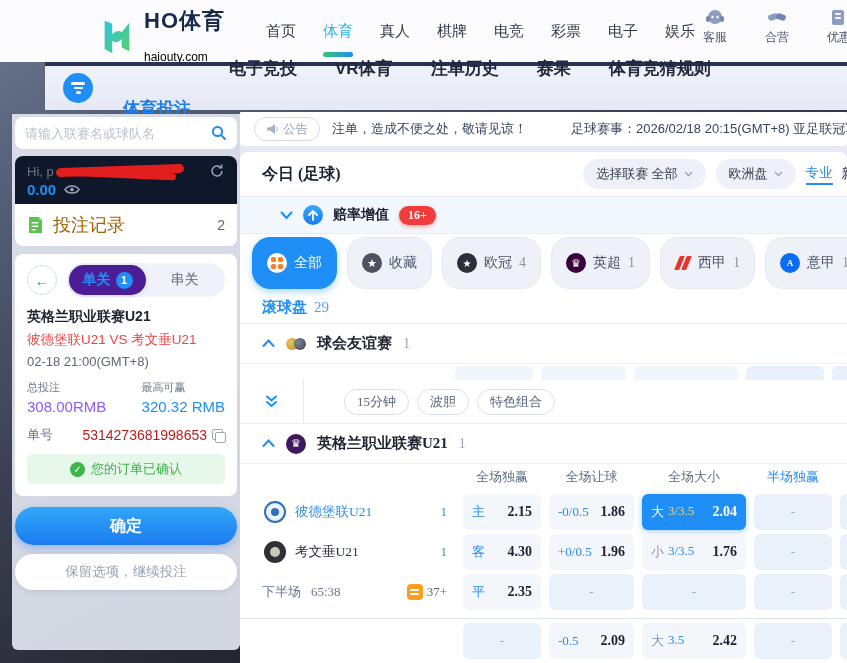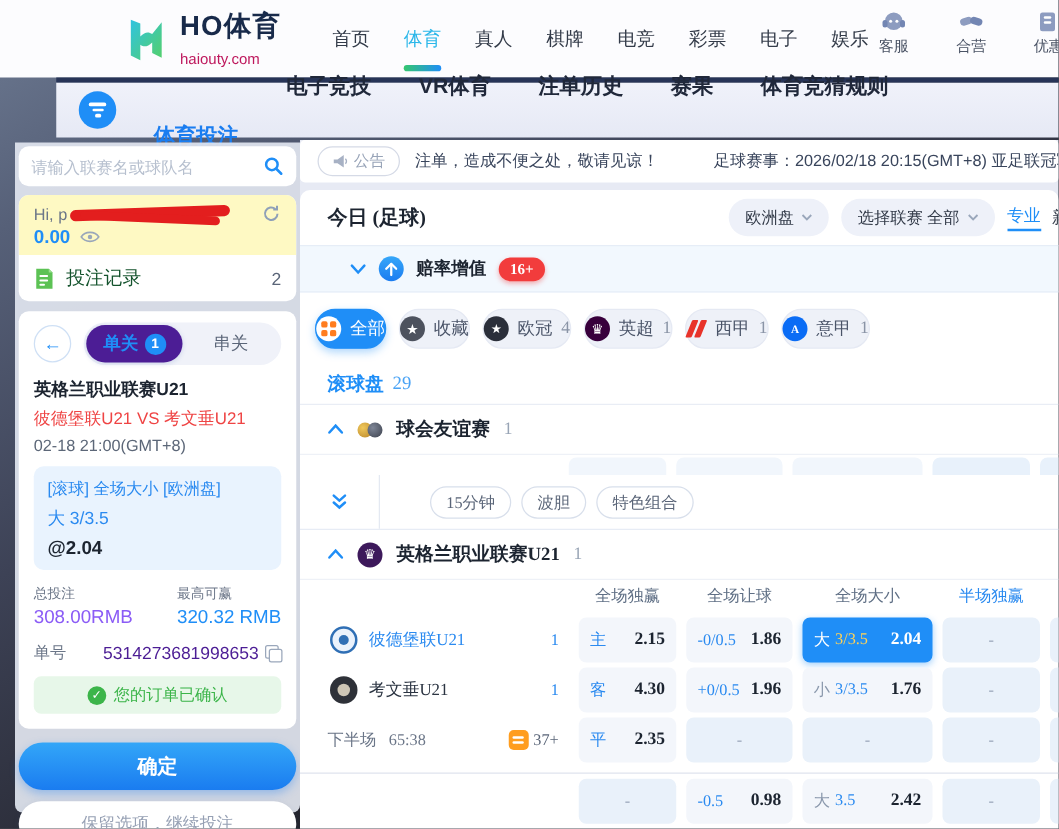--- a/index.html
+++ b/index.html
@@ -4,21 +4,21 @@
 <style>
   * { box-sizing: border-box; margin: 0; padding: 0; }
   body { background:#101219; font-family:"Liberation Sans","DejaVu Sans",sans-serif; }
   .page { position:relative; width:847px; height:663px; overflow:hidden;
     background:linear-gradient(150deg,#6d7a92 0%,#566078 16%,#3d4256 40%,#25262f 68%,#15161d 100%); }
 
   
   .tophdr { position:absolute; left:0; top:0; width:847px; height:62px; background:#fcfcfe; }
   .logo { position:absolute; left:98px; top:10px; display:flex; align-items:center; gap:8px; }
   .logo-txt .t1 { font-size:22px; font-weight:bold; color:#182a4a; letter-spacing:1px; line-height:22px; }
-  .logo-txt .t2 { font-size:12px; color:#be185d; margin-top:8px; }
+  .logo-txt .t2 { font-size:12px; color:#000000; margin-top:18px; }
   .tnav { position:absolute; left:266px; top:0; height:62px; display:flex; align-items:center; gap:27px; }
   .tnav .itm { position:relative; font-size:15px; color:#333b49; cursor:pointer; white-space:nowrap; }
   .tnav .itm.active { color:#2bb7e9; }
   .tnav .itm.active::after { content:""; position:absolute; left:50%; transform:translateX(-50%);
     bottom:-16px; width:30px; height:5px; border-radius:3px;
     background:linear-gradient(90deg,#35c66f,#1f8ef7); }
   .tutils { position:absolute; right:-12px; top:8px; display:flex; gap:22px; }
   .tutil { display:flex; flex-direction:column; align-items:center; width:40px; cursor:pointer; }
   .tutil .lbl { font-size:12px; color:#4a5365; margin-top:3px; white-space:nowrap; }
   .uicon { width:22px; height:18px; position:relative; }
@@ -39,32 +39,32 @@
 
   
   .sidebar { position:absolute; left:12px; top:114px; width:228px; height:536px;
     background:rgba(226,230,240,0.92); border-radius:0 0 6px 6px; padding:3px; }
   .card { background:#fff; border-radius:8px; }
   .search-card { height:32px; display:flex; align-items:center; padding:0 10px; }
   .search-card input { flex:1; border:none; outline:none; font-size:13px; color:#333;
     font-family:inherit; background:transparent; }
   .search-card input::placeholder { color:#b7c0cf; }
   .acct-card { margin-top:7px; overflow:hidden; }
-  .acct-top { background:#fef9c3; padding:7px 12px 6px; }
+  .acct-top { background:#0f172a; padding:7px 12px 6px; }
   .greet-row { display:flex; align-items:center; position:relative; }
   .greet { font-size:13px; color:#6b7688; white-space:nowrap; }
   .scribble { position:relative; flex:1; height:14px; margin-left:2px; }
   .scribble i { position:absolute; display:block; background:#e31e1e; border-radius:6px; }
   .scribble i:nth-child(1){ left:0; top:2px; width:128px; height:9px; transform:rotate(-2deg); }
   .scribble i:nth-child(2){ left:8px; top:7px; width:112px; height:7px; transform:rotate(2.5deg); }
   .refresh { font-size:15px; color:#8fa0b8; cursor:pointer; margin-left:8px; }
   .bal-row { display:flex; align-items:center; gap:8px; margin-top:2px; }
   .bal { font-size:15px; font-weight:bold; color:#1f8ef7; }
   .records { display:flex; align-items:center; padding:9px 12px; }
-  .records .lbl { font-size:15px; color:#14532d; margin-left:10px; }
+  .records .lbl { font-size:18px; color:#a16207; margin-left:10px; }
   .records .cnt { margin-left:auto; font-size:14px; color:#5a6578; }
   .slip-card { margin-top:8px; padding:9px 12px 12px; }
   .slip-tabs { display:flex; align-items:center; }
   .backbtn { width:30px; height:30px; border-radius:50%; background:#fff; border:1.5px solid #cfe0f5;
     color:#1f8ef7; font-size:15px; display:flex; align-items:center; justify-content:center; cursor:pointer; }
   .tabtrack { flex:1; margin-left:10px; height:34px; background:#f0f2f9; border-radius:17px;
     display:flex; align-items:center; padding:2px; }
   .tabseg { flex:1; height:30px; border-radius:15px; display:flex; align-items:center;
     justify-content:center; gap:5px; font-size:14px; cursor:pointer; color:#5a6578; }
   .tabseg.active { background:#4c1d95; box-shadow:0 1px 4px rgba(40,80,160,.18); color:#1f8ef7; font-weight:bold; }
@@ -77,21 +77,21 @@
   .selbox .tags { font-size:13px; color:#2a8af0; }
   .selbox .pick { font-size:14px; color:#2a8af0; margin-top:6px; }
   .selbox .odds { font-size:15px; font-weight:bold; color:#1c2430; margin-top:6px; }
   .totals { display:flex; margin-top:11px; }
   .tcol .l { font-size:11px; color:#6b7688; }
   .tcol .v { font-size:15px; color:#8b5cf6; margin-top:3px; }
   .tcol.right { margin-left:auto; }
   .tcol.right .v { color:#1f8ef7; }
   .orderrow { display:flex; align-items:center; margin-top:11px; }
   .orderrow .l { font-size:13px; color:#6b7688; }
-  .orderrow .n { margin-left:auto; font-size:14px; color:#4c1d95; }
+  .orderrow .n { margin-left:auto; font-size:14px; color:#b91c1c; }
   .copyic { width:13px; height:13px; position:relative; margin-left:5px; cursor:pointer; }
   .copyic::before,.copyic::after { content:""; position:absolute; width:9px; height:9px;
     border:1.4px solid #9aa7bb; border-radius:2px; background:#fff; }
   .copyic::before { left:0; top:0; } .copyic::after { left:3px; top:3px; }
   .confirmbar { margin-top:10px; height:30px; background:#e7f7e9; border-radius:6px;
     display:flex; align-items:center; justify-content:center; gap:6px; }
   .chk { width:15px; height:15px; border-radius:50%; background:#3cb54a; color:#fff;
     font-size:10px; display:flex; align-items:center; justify-content:center; }
   .confirmbar .t { font-size:13px; color:#3cb54a; }
   .btn-confirm { margin-top:11px; height:38px; border-radius:19px; border:none; width:100%;
@@ -120,22 +120,22 @@
   .pro { font-size:13.5px; color:#1f8ef7; border-bottom:2px solid #1f8ef7; padding-bottom:1px; cursor:pointer; }
   .newbie { font-size:13.5px; color:#333b49; cursor:pointer; }
   .boostrow { height:38px; background:#f2f8fe; border-top:1px solid #e6edf7; border-bottom:1px solid #e6edf7;
     display:flex; align-items:center; padding-left:40px; gap:10px; }
   .boost-ic { width:20px; height:20px; border-radius:50%;
     background:linear-gradient(180deg,#36a7f9,#1b7cf0); display:flex; align-items:center; justify-content:center; }
   .boost-lbl { font-size:14px; font-weight:bold; color:#1c2430; }
   .redbadge { background:#f23c3c; color:#fff; font-size:12px; font-weight:bold;
     border-radius:10px; padding:2px 9px; box-shadow:0 2px 4px rgba(242,60,60,.4); }
   .tabsrow { height:58px; display:flex; align-items:center; gap:10px; padding-left:12px; }
-  .lpill { height:32px; border-radius:18px; background:#eef1f8; border:1px solid #e5e9f3;
-    display:flex; align-items:center; gap:7px; padding:0 0; font-size:14px; color:#4a5468;
+  .lpill { height:52px; border-radius:18px; background:#eef1f8; border:1px solid #e5e9f3;
+    display:flex; align-items:center; gap:7px; padding:0 14px; font-size:14px; color:#4a5468;
     cursor:pointer; white-space:nowrap; flex:0 0 auto; }
   .lpill .cnt { color:#8a94a6; }
   .lpill.active { background:#1f8ef7; border-color:#1f8ef7; color:#fff; box-shadow:0 3px 7px rgba(31,142,247,.35); }
   .ic-circle { width:20px; height:20px; border-radius:50%; display:flex; align-items:center;
     justify-content:center; flex:0 0 auto; }
   .grid4 { width:20px; height:20px; border-radius:50%; background:#fff; display:grid;
     grid-template-columns:5px 5px; grid-template-rows:5px 5px; gap:1.5px; align-content:center; justify-content:center; }
   .grid4 i { background:#ff7d1f; border-radius:1.5px; }
   .laliga { width:16px; height:14px; position:relative; }
   .laliga i { position:absolute; width:5px; height:14px; background:#e8332a; transform:skewX(-22deg); border-radius:1px; }
@@ -326,25 +326,20 @@
             <span class="tabbadge">1</span>
           </div>
           <div class="tabseg">
             <span>串关</span>
           </div>
         </div>
       </div>
       <div class="slip-league">英格兰职业联赛U21</div>
       <div class="slip-match">彼德堡联U21 VS 考文垂U21</div>
       <div class="slip-time">02-18 21:00(GMT+8)</div>
-      <div class="selbox">
-        <div class="tags">[滚球] 全场大小 [欧洲盘]</div>
-        <div class="pick">大 3/3.5</div>
-        <div class="odds">@2.04</div>
-      </div>
       <div class="totals">
         <div class="tcol">
           <div class="l">总投注</div>
           <div class="v">308.00RMB</div>
         </div>
         <div class="tcol right">
           <div class="l">最高可赢</div>
           <div class="v">320.32 RMB</div>
         </div>
       </div>
@@ -374,27 +369,27 @@
       </div>
       <span class="anntext">注单，造成不便之处，敬请见谅！</span>
       <span class="annevent">足球赛事：2026/02/18 20:15(GMT+8) 亚足联冠军联赛</span>
     </div>
 
     <div class="content">
       <div class="titlerow">
         <span class="ttl">今日 (足球)</span>
         <div class="tpills">
           <div class="tpill">
-            <span>欧洲盘</span>
+            <span>选择联赛 全部</span>
             <svg width="9" height="6" viewBox="0 0 9 6">
               <polyline points="1,1 4.5,4.5 8,1" fill="none" stroke="#9aa7bb" stroke-width="1.5"></polyline>
               </svg>
           </div>
           <div class="tpill">
-            <span>选择联赛 全部</span>
+            <span>欧洲盘</span>
             <svg width="9" height="6" viewBox="0 0 9 6">
               <polyline points="1,1 4.5,4.5 8,1" fill="none" stroke="#9aa7bb" stroke-width="1.5"></polyline>
               </svg>
           </div>
           <div class="progroup">
             <span class="pro">专业</span>
             <span class="newbie">新</span>
           </div>
         </div>
       </div>
@@ -610,21 +605,21 @@
 
       <div class="trow" style="margin-top:0">
         <div class="tinfo"></div>
         <div class="cell c1 dash">
             <span>-</span>
           </div>
         <div class="cell c2">
           <span class="lft">
               <span class="line">-0.5</span>
             </span>
-          <span class="val">0.98</span>
+          <span class="val">2.09</span>
         </div>
         <div class="cell c3">
           <span class="lft">
               <span class="tag gray">大</span>
             <span class="line">3.5</span>
             </span>
           <span class="val">2.42</span>
         </div>
         <div class="cell c4 dash">
             <span>-</span>

